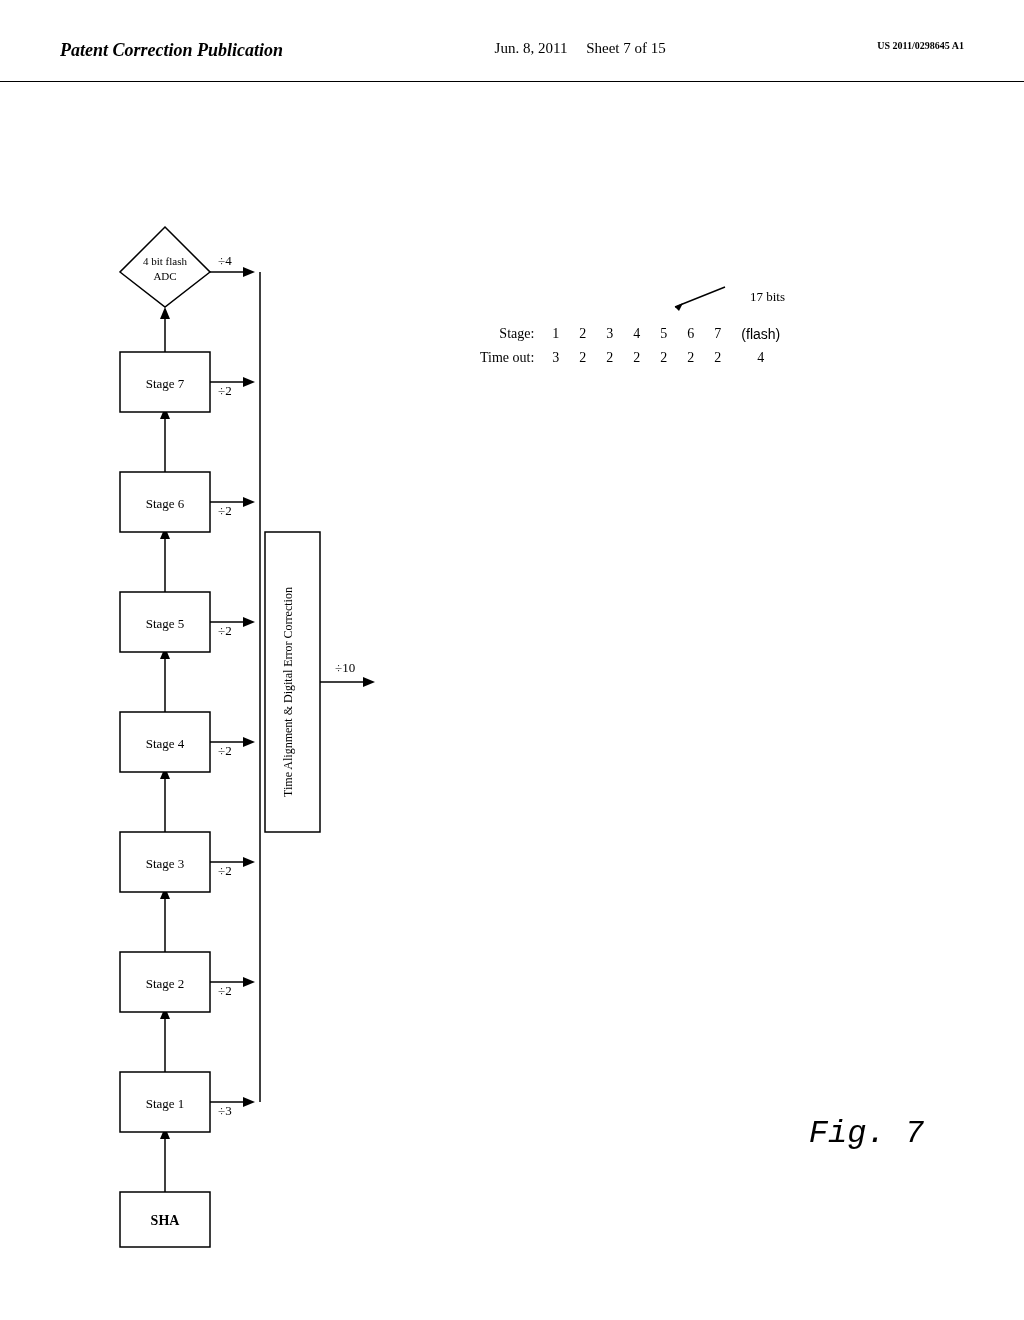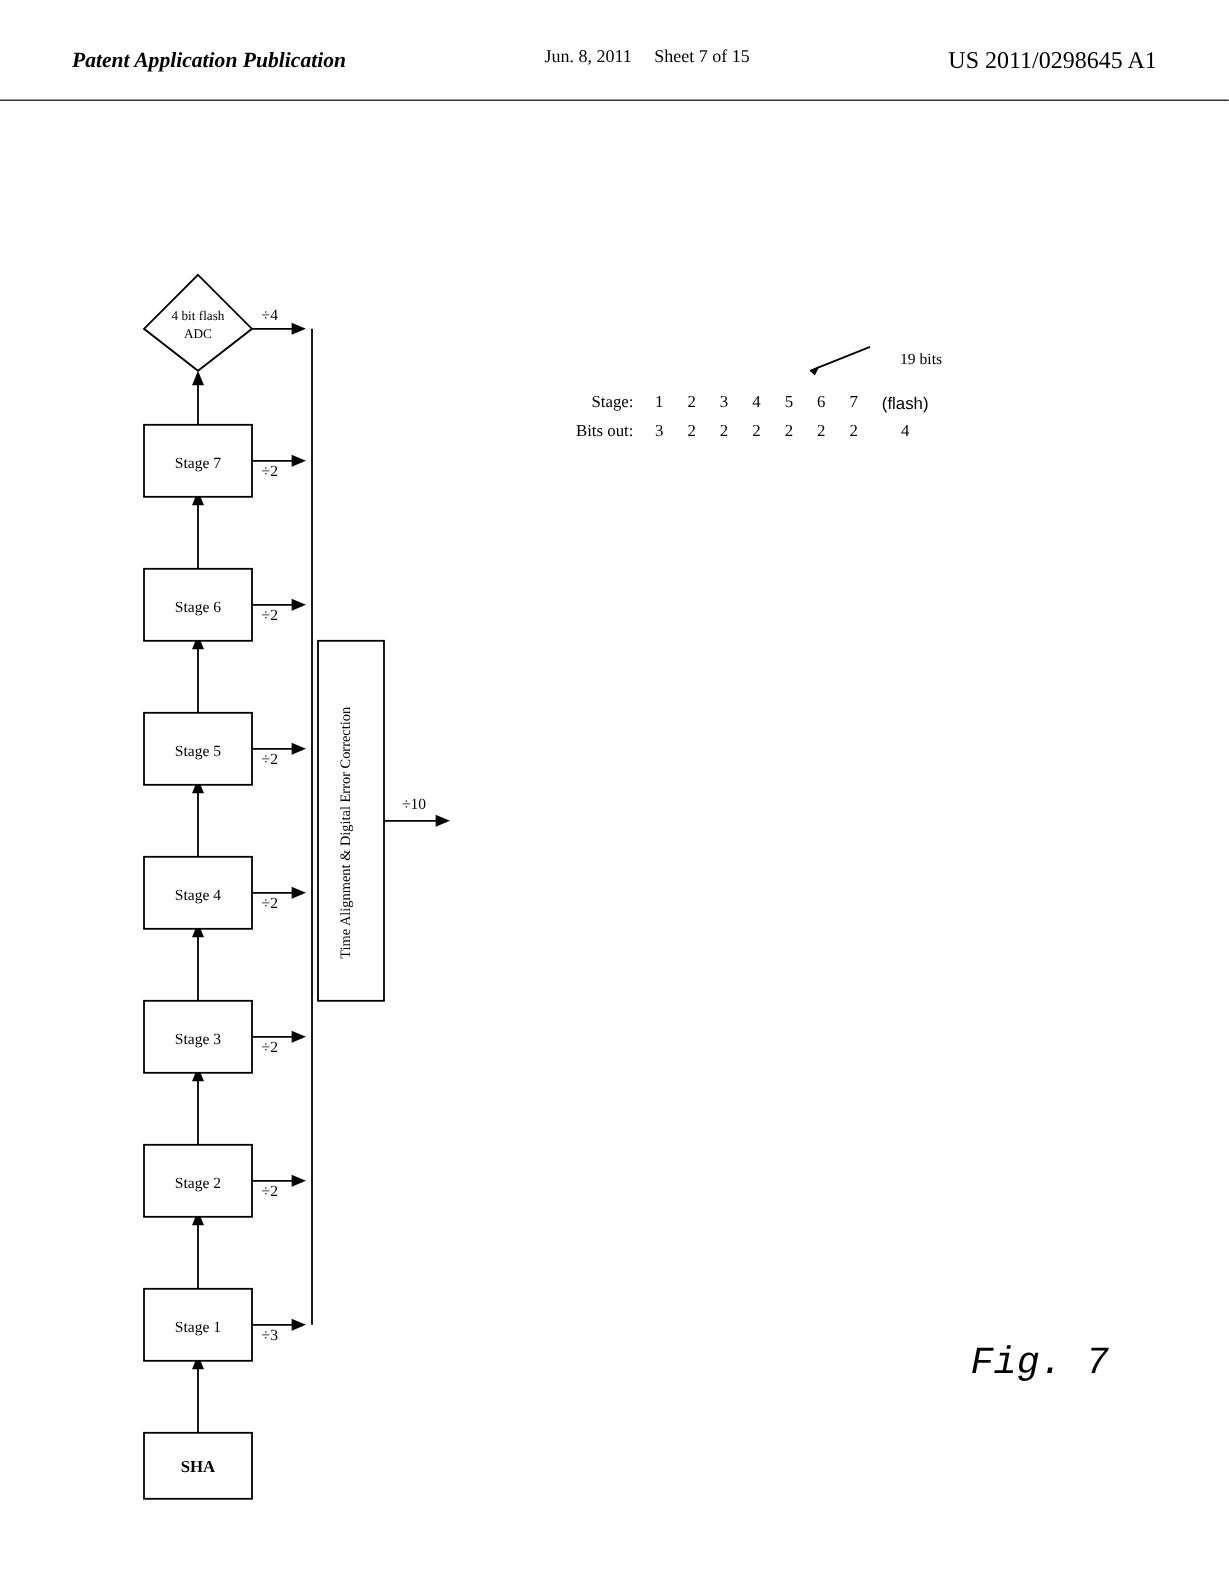--- a/index.html
+++ b/index.html
@@ -23,22 +23,22 @@
     .header-left {
       font-size: 18px;
       font-weight: bold;
       font-style: italic;
     }
     .header-center {
       font-size: 15px;
       text-align: center;
     }
     .header-right {
-      font-size: 20px;
-      font-weight: normal;
+      font-size: 10px;
+      font-weight: bold;
     }
 
     
     .content {
       display: flex;
       flex-direction: row;
       padding: 40px 60px;
       height: calc(1320px - 110px);
       position: relative;
     }
@@ -56,21 +56,21 @@
       padding-left: 40px;
       padding-top: 20px;
       position: relative;
     }
 
   </style>
 </head>
 <body>
 
 <div class="header">
-  <div class="header-left">Patent Application Publication</div>
+  <div class="header-left">Patent Correction Publication</div>
   <div class="header-center">
     <span>Jun. 8, 2011</span>&nbsp;&nbsp;&nbsp;&nbsp;
     <span>Sheet 7 of 15</span>
   </div>
   <div class="header-right">US 2011/0298645 A1</div>
 </div>
 
 <div class="content">
 
   <div class="diagram-area">
@@ -186,40 +186,40 @@
           <td style="font-size:14px; text-align:center; padding:4px 10px; font-family:'Times New Roman',serif;">2</td>
           <td style="font-size:14px; text-align:center; padding:4px 10px; font-family:'Times New Roman',serif;">3</td>
           <td style="font-size:14px; text-align:center; padding:4px 10px; font-family:'Times New Roman',serif;">4</td>
           <td style="font-size:14px; text-align:center; padding:4px 10px; font-family:'Times New Roman',serif;">5</td>
           <td style="font-size:14px; text-align:center; padding:4px 10px; font-family:'Times New Roman',serif;">6</td>
           <td style="font-size:14px; text-align:center; padding:4px 10px; font-family:'Times New Roman',serif;">7</td>
           <td style="font-size:14px; text-align:right; padding:4px 10px; font-family:Liberation Sans, sans-serif;">(flash)</td>
         </tr>
 
         <tr>
-          <td style="font-size:14px; text-align:right; padding-right:8px; white-space:nowrap; font-family:'Times New Roman',serif;">Bits out:</td>
+          <td style="font-size:14px; text-align:right; padding-right:8px; white-space:nowrap; font-family:'Times New Roman',serif;">Time out:</td>
           <td style="font-size:14px; text-align:center; padding:4px 10px; font-family:'Times New Roman',serif;">3</td>
           <td style="font-size:14px; text-align:center; padding:4px 10px; font-family:'Times New Roman',serif;">2</td>
           <td style="font-size:14px; text-align:center; padding:4px 10px; font-family:'Times New Roman',serif;">2</td>
           <td style="font-size:14px; text-align:center; padding:4px 10px; font-family:'Times New Roman',serif;">2</td>
           <td style="font-size:14px; text-align:center; padding:4px 10px; font-family:'Times New Roman',serif;">2</td>
           <td style="font-size:14px; text-align:center; padding:4px 10px; font-family:'Times New Roman',serif;">2</td>
           <td style="font-size:14px; text-align:center; padding:4px 10px; font-family:'Times New Roman',serif;">2</td>
           <td style="font-size:14px; text-align:center; padding:4px 10px; font-family:'Times New Roman',serif;">4</td>
         </tr>
 
       </tbody>
     </table>
 
     <div style="position:absolute; top:155px; left:185px; display:flex; align-items:center; gap:5px;">
 
       <svg width="80" height="40" viewBox="0 0 80 40">
         <line x1="10" y1="30" x2="60" y2="10" stroke="black" stroke-width="1.5"></line>
         <polygon points="10,30 18,26 14,34" fill="black"></polygon>
       </svg>
-      <span style="font-size:13px; font-family:'Times New Roman',serif; white-space:nowrap;">19 bits</span>
+      <span style="font-size:13px; font-family:'Times New Roman',serif; white-space:nowrap;">17 bits</span>
     </div>
 
     <div style="position:absolute; bottom:100px; right:40px; font-size:32px; font-style:italic; font-family:Liberation Mono, monospace;">Fig. 7</div>
 
   </div>
 
 </div>
 
 </body></html>

